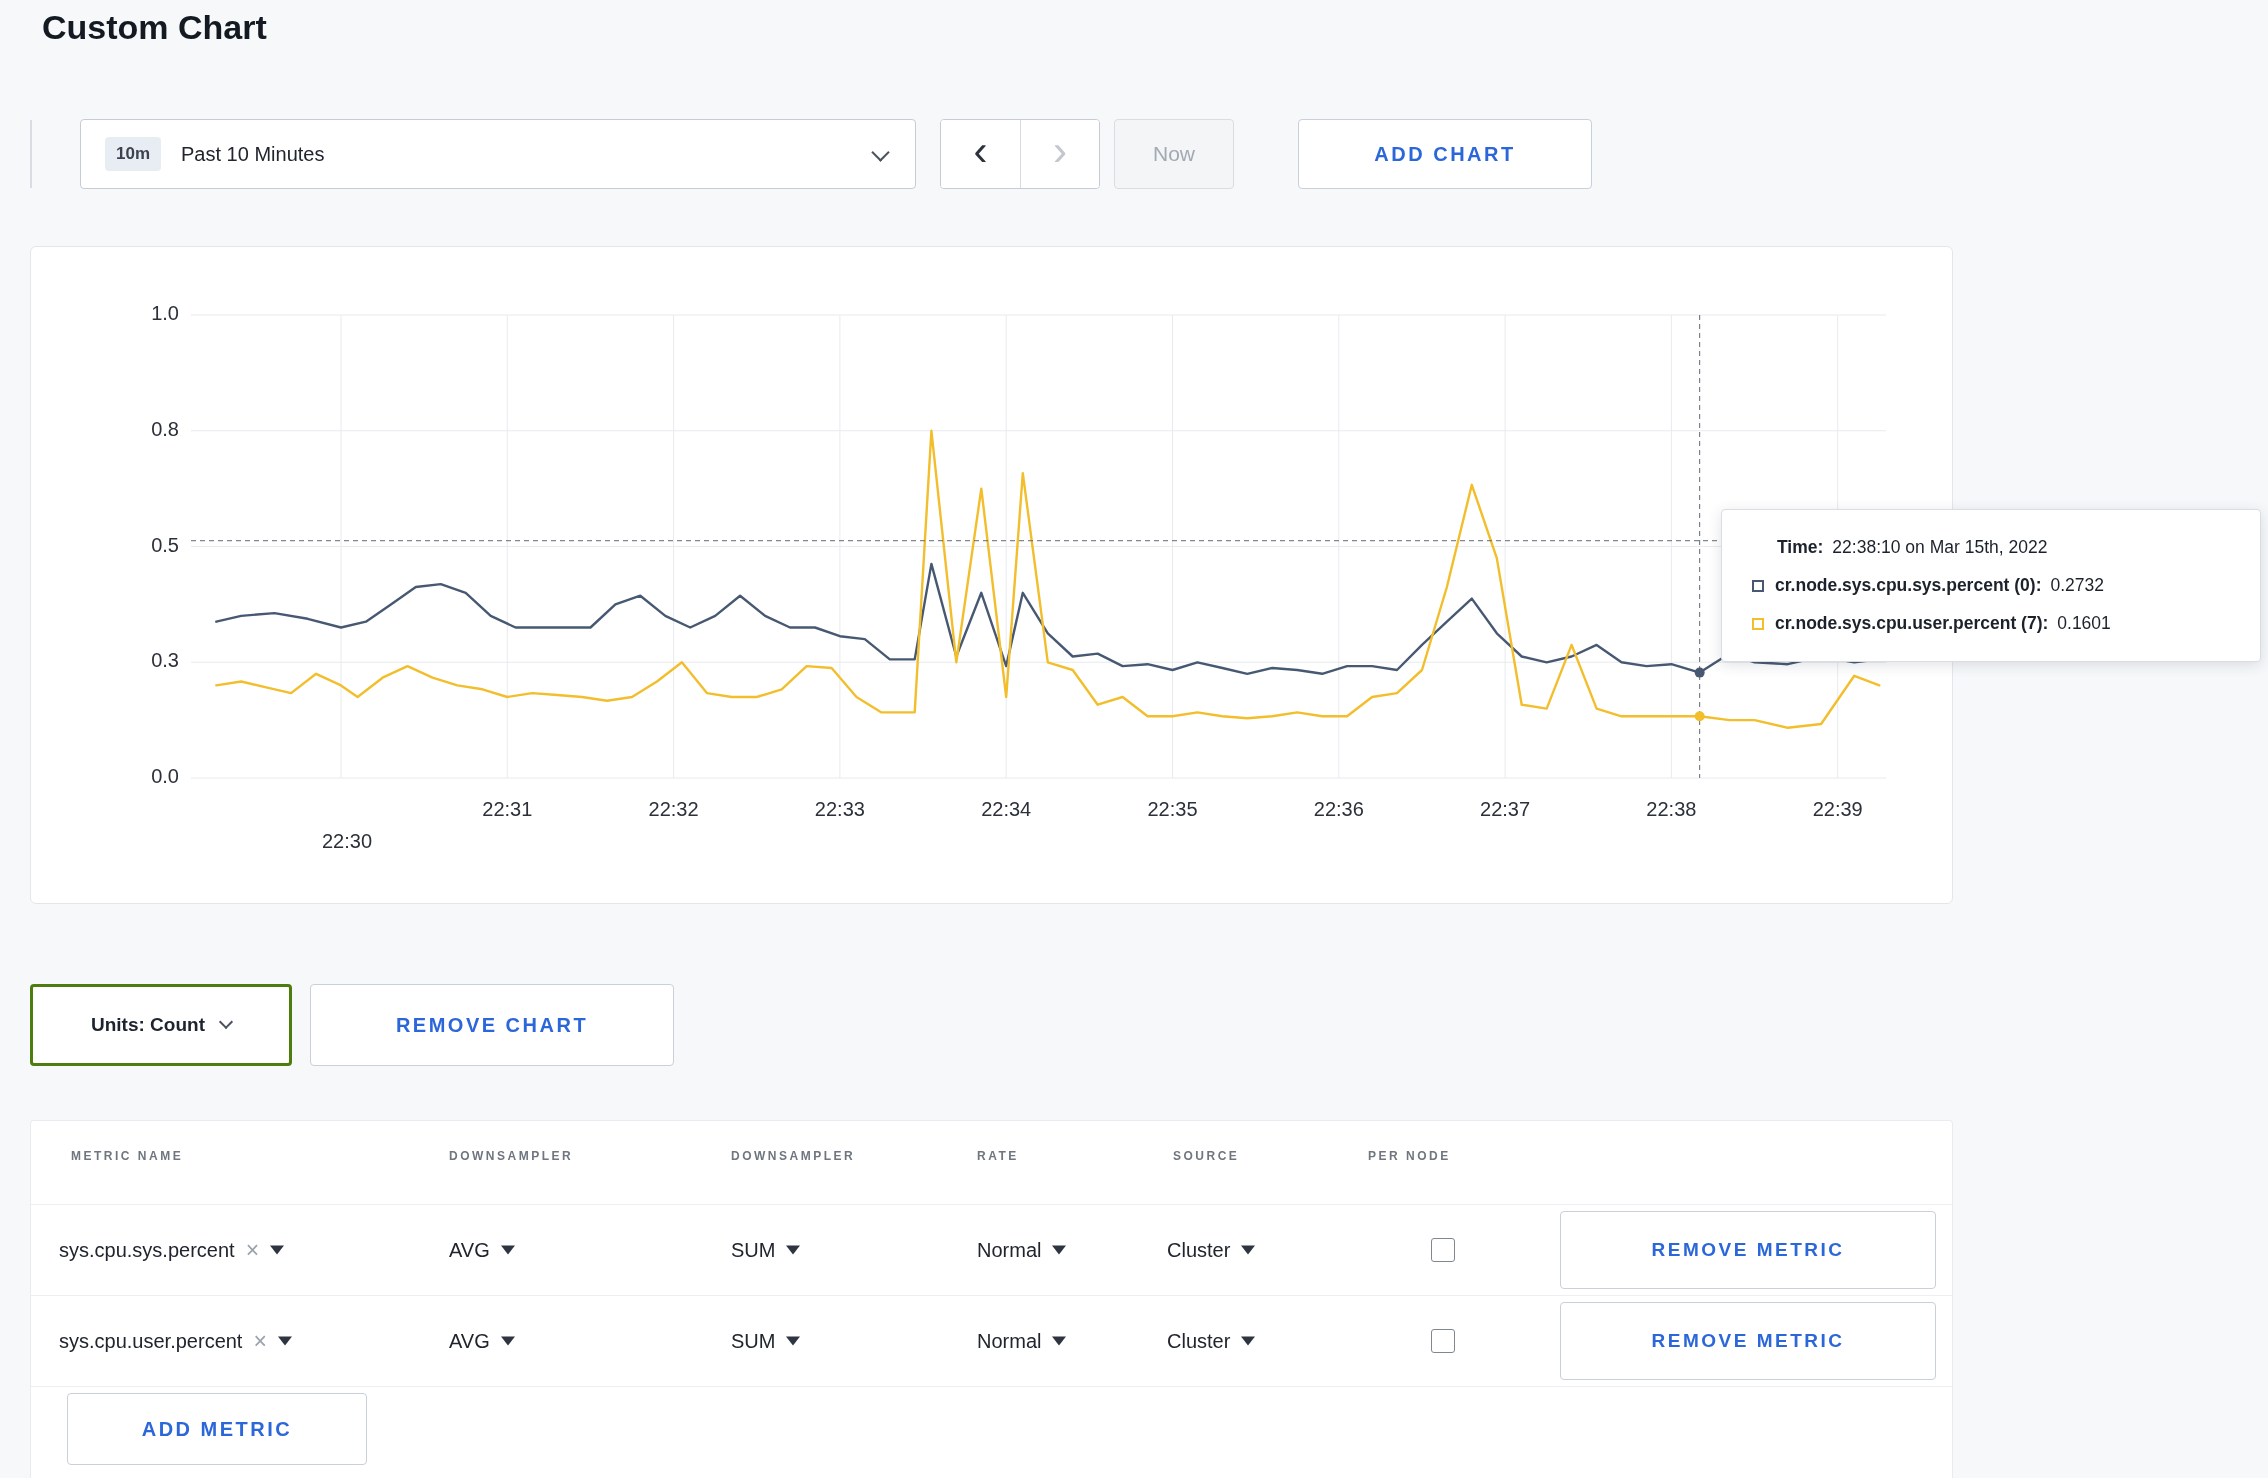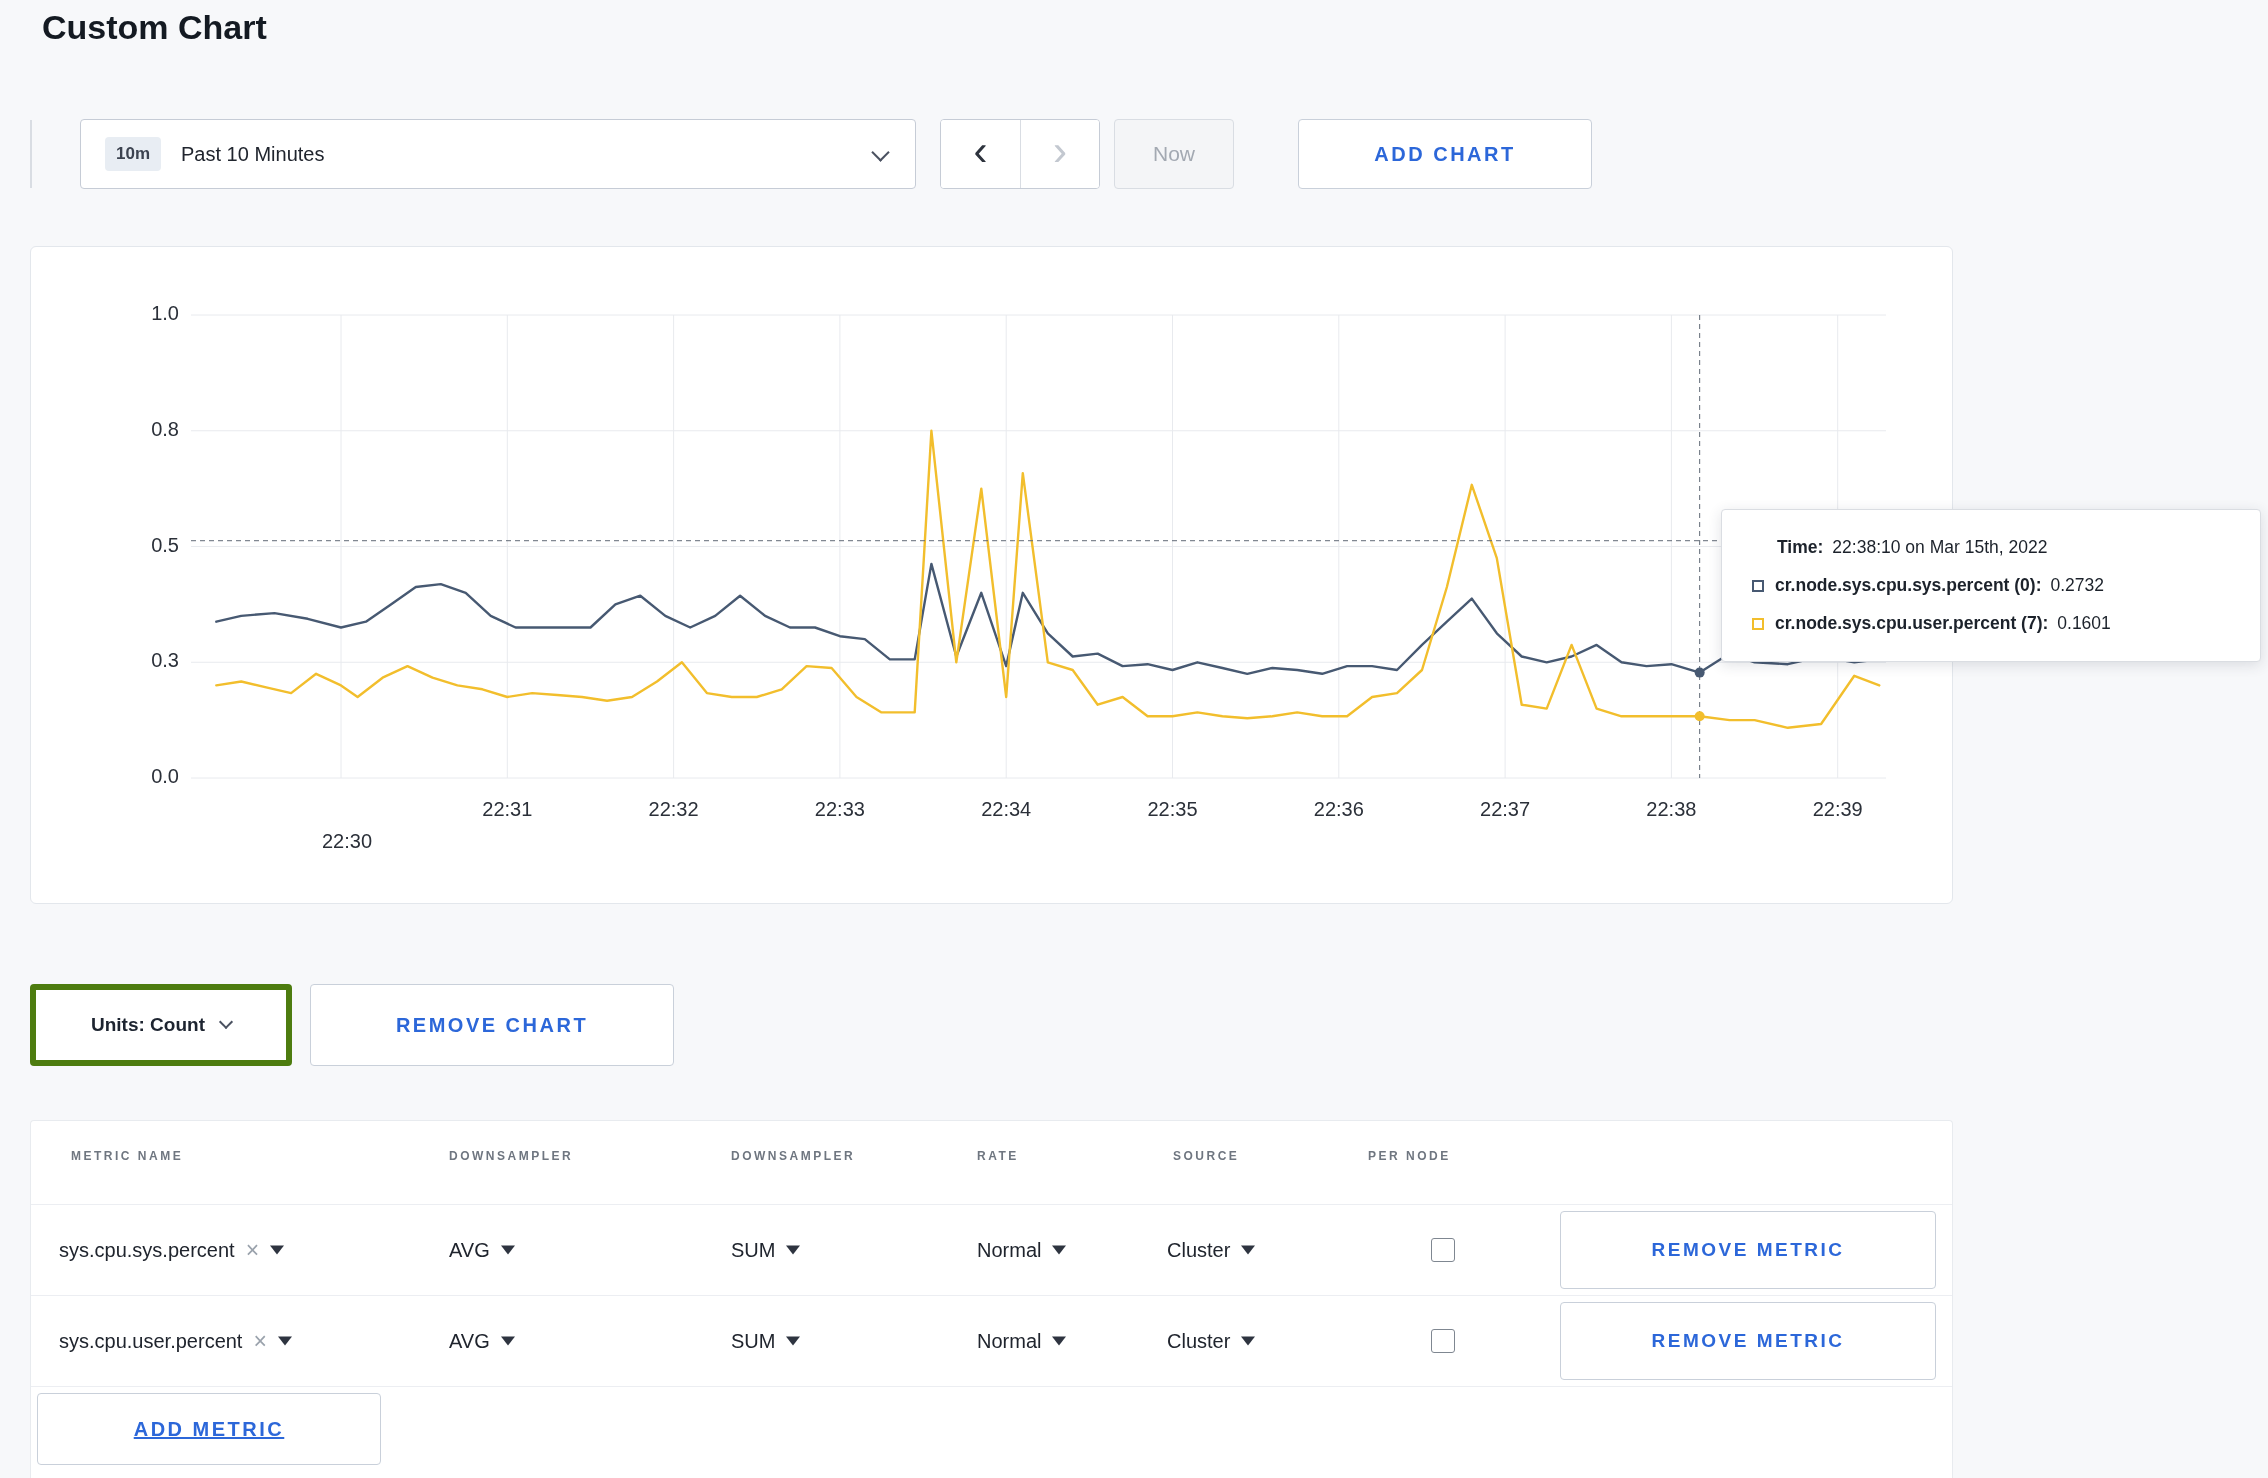--- a/index.html
+++ b/index.html
@@ -47,36 +47,36 @@
     border:1px solid #dadde2; border-radius:4px; box-shadow:0 3px 14px rgba(40,50,70,.14);
     padding:27px 30px; display:flex; flex-direction:column; gap:17px; }
   .tt-row { display:flex; align-items:center; font-size:17.5px; color:#1c222b; }
   .tt-row.time-row { padding-left:25px; }
   .tt-label { font-weight:700; }
   .tt-value { font-weight:400; margin-left:9px; }
   .swatch { width:12px; height:12px; border:2.5px solid #333; background:#fff; margin-right:11px; flex:none; }
 
   
   .units-btn { position:absolute; left:30px; top:984px; width:262px; height:82px; background:#fff;
-    border:6px solid #4d7c0f; border-radius:4px; display:flex; align-items:center; justify-content:center; gap:16px;
+    border:3px solid #4d7c0f; border-radius:4px; display:flex; align-items:center; justify-content:center; gap:16px;
     font-size:19px; font-weight:700; color:#1d2430; cursor:pointer; }
   .remove-chart { position:absolute; left:310px; top:984px; width:364px; height:82px; }
 
   
   .table-card { position:absolute; left:30px; top:1120px; width:1923px; height:358px; background:#fff;
     border:1px solid #e8ebef; border-bottom:none; border-radius:4px 4px 0 0; }
   .thead { position:absolute; top:28px; font-size:12px; font-weight:700; letter-spacing:2.5px; color:#6f7680; }
   .sep { position:absolute; left:0; width:100%; height:1px; background:#eceef2; }
   .trow { position:absolute; left:0; width:100%; height:90px; }
   .cell { position:absolute; top:50%; transform:translateY(-50%); display:flex; align-items:center; gap:11px; font-size:20px; color:#20252e; cursor:pointer; }
   .caret { width:0; height:0; border-left:7px solid transparent; border-right:7px solid transparent; border-top:9px solid #2e3440; }
   .close-x { color:#9aa2ac; font-size:23px; line-height:1; font-weight:400; }
   .checkbox { width:24px; height:24px; border:1.5px solid #7f8791; border-radius:3px; background:#fff; cursor:pointer; }
   .remove-metric { position:absolute; left:1529px; top:50%; transform:translateY(-50%); width:376px; height:78px; font-size:19px; }
-  .add-metric { position:absolute; left:6px; top:272px; width:344px; height:72px;text-decoration:underline; }
+  .add-metric { position:absolute; left:36px; top:272px; width:300px; height:72px; }
 </style>
 </head>
 <body style="background: rgb(247, 248, 250);">
 
 <div class="page">
 
   <h1 class="page-title">Custom Chart</h1>
 
   <div class="toolbar-divider"></div>
 

